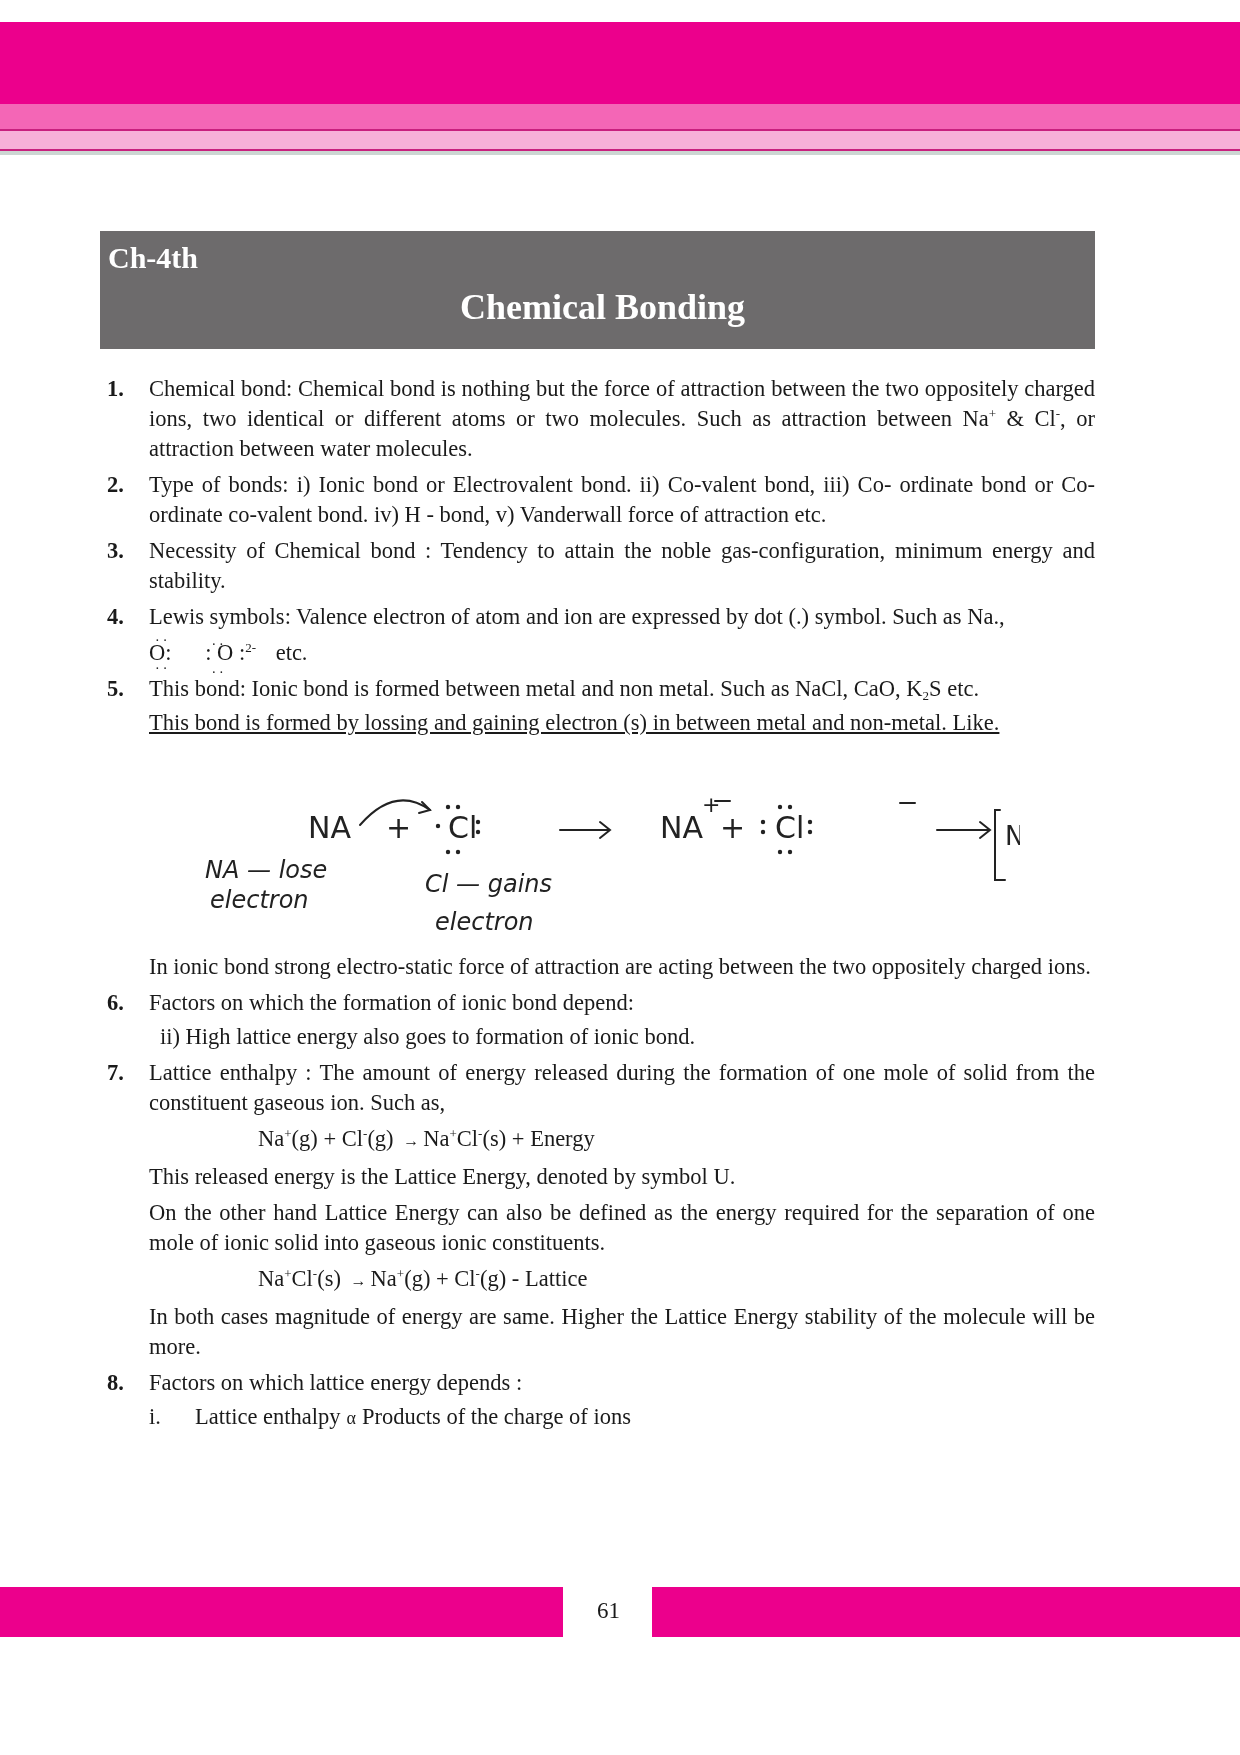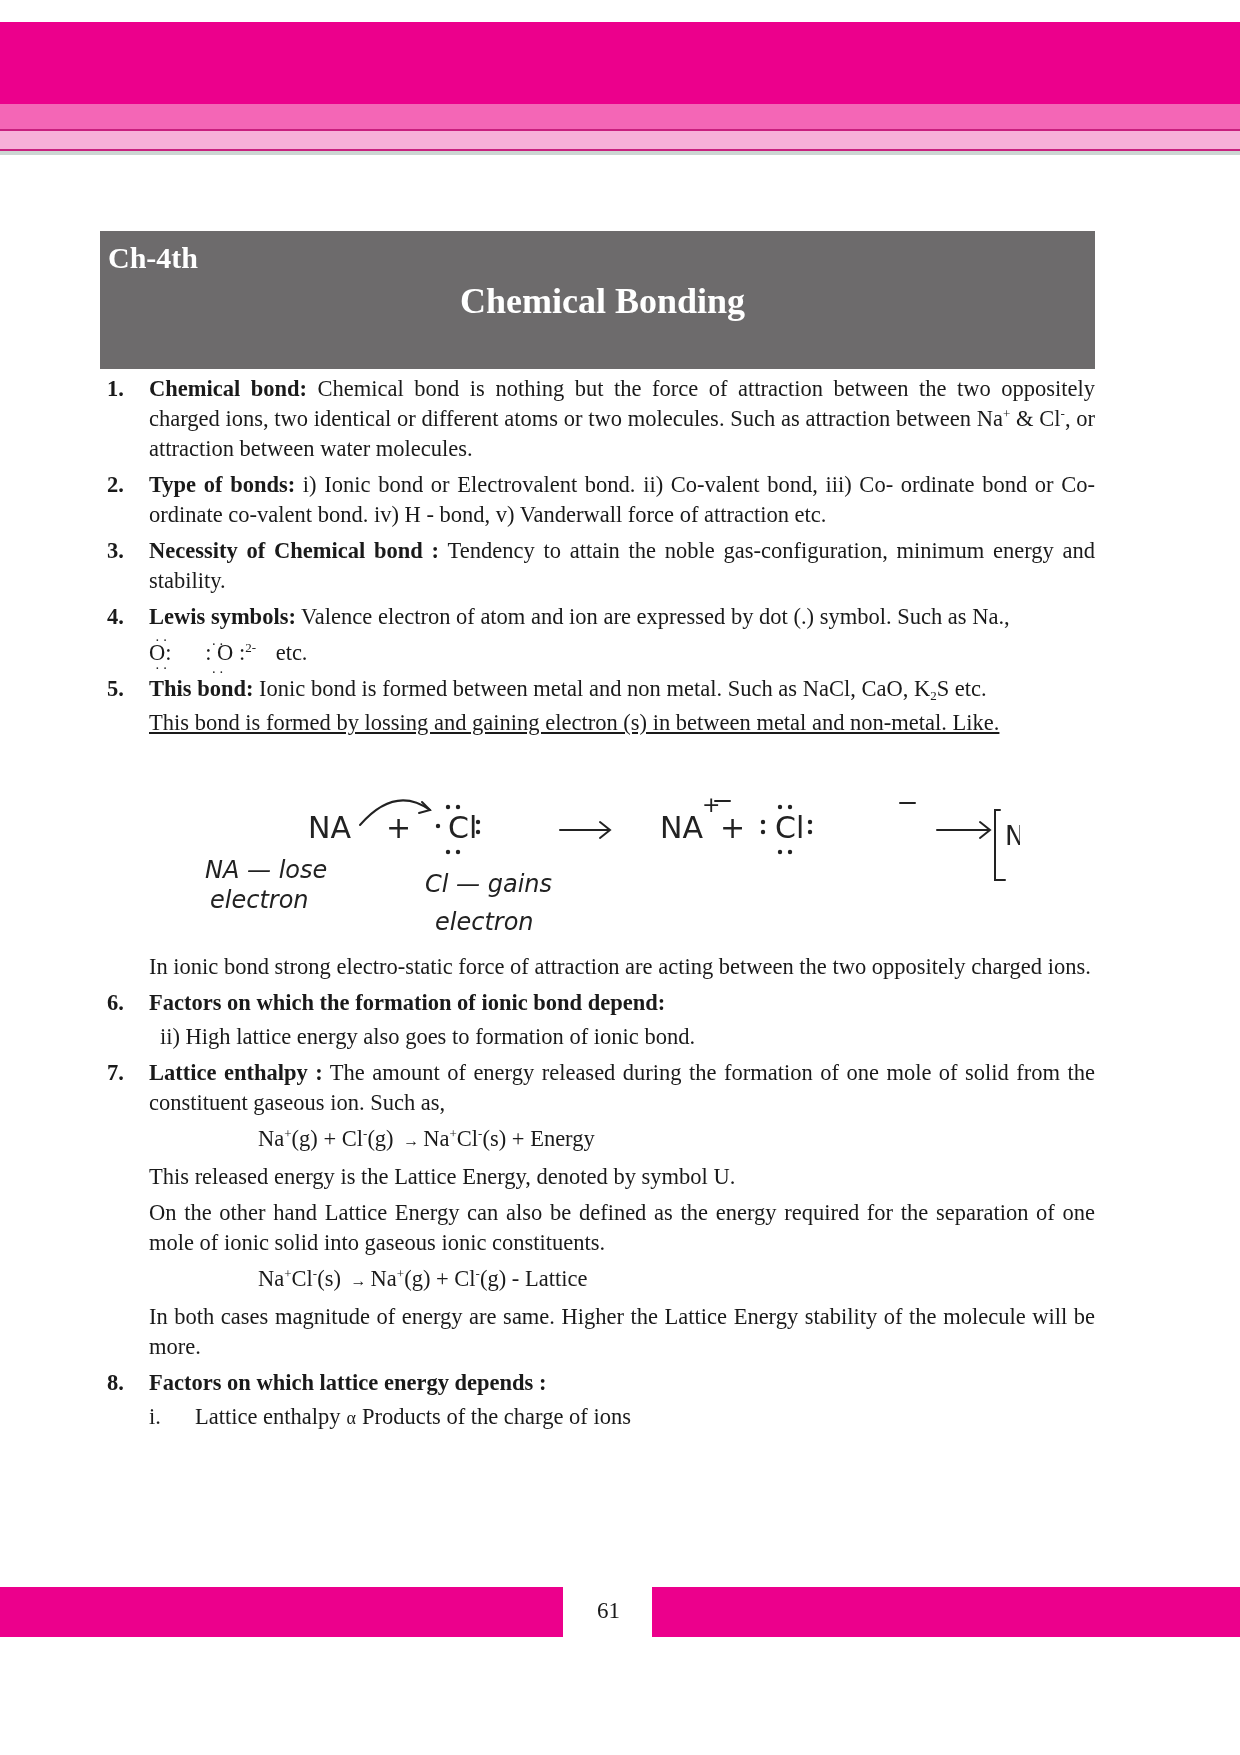--- a/index.html
+++ b/index.html
@@ -7,28 +7,28 @@
   body { position: relative; font-family: "Liberation Serif", serif; color: #1a1a1a; overflow: hidden; }
 
   .band { position: absolute; left: 0; width: 1240px; }
   .band-main { top: 22px; height: 82px; background: #ec008c; }
   .band-mid { top: 104px; height: 25px; background: #f466b6; }
   .band-line1 { top: 129px; height: 2px; background: #c8207e; }
   .band-light { top: 131px; height: 18px; background: #f7b0d8; }
   .band-line2 { top: 149px; height: 2px; background: #c8207e; }
   .band-grey { top: 151px; height: 4px; background: #ccd6d2; }
 
-  .chapter-box { position: absolute; left: 100px; top: 231px; width: 995px; height: 138px; background: #6d6b6c; color: #ffffff; }
+  .chapter-box { position: absolute; left: 100px; top: 231px; width: 995px; height: 118px; background: #6d6b6c; color: #ffffff; }
   .chapter-no { position: absolute; left: 8px; top: 10px; font-size: 30px; font-weight: bold; }
-  .chapter-title { position: absolute; left: 0; width: 100%; top: 49px; text-align: center; font-size: 36px; font-weight: bold; padding-left: 10px; }
+  .chapter-title { position: absolute; left: 0; width: 100%; top: 55px; text-align: center; font-size: 36px; font-weight: bold; padding-left: 10px; }
 
   .content { position: absolute; left: 100px; top: 374px; width: 995px; font-size: 22.5px; line-height: 30px; }
   .item { position: relative; padding-left: 49px; margin-bottom: 6px; text-align: justify; }
   .num { position: absolute; left: 7px; top: 0; font-weight: bold; }
-  .b { font-weight: bold; }
+  .b { font-weight: normal; }
   sup, sub { font-size: 13px; line-height: 0; }
   sup { vertical-align: 8px; }
   sub { vertical-align: -4px; }
 
   .lewis { display: inline-block; position: relative; margin-right: 14px; padding-top: 2px; }
   .dots-top, .dots-bot { position: absolute; left: 6px; font-size: 14px; letter-spacing: 3px; line-height: 6px; }
   .dots-top { top: 2px; }
   .dots-bot { top: 30px; }
 
   .para { padding-left: 49px; text-align: justify; margin-bottom: 6px; }

